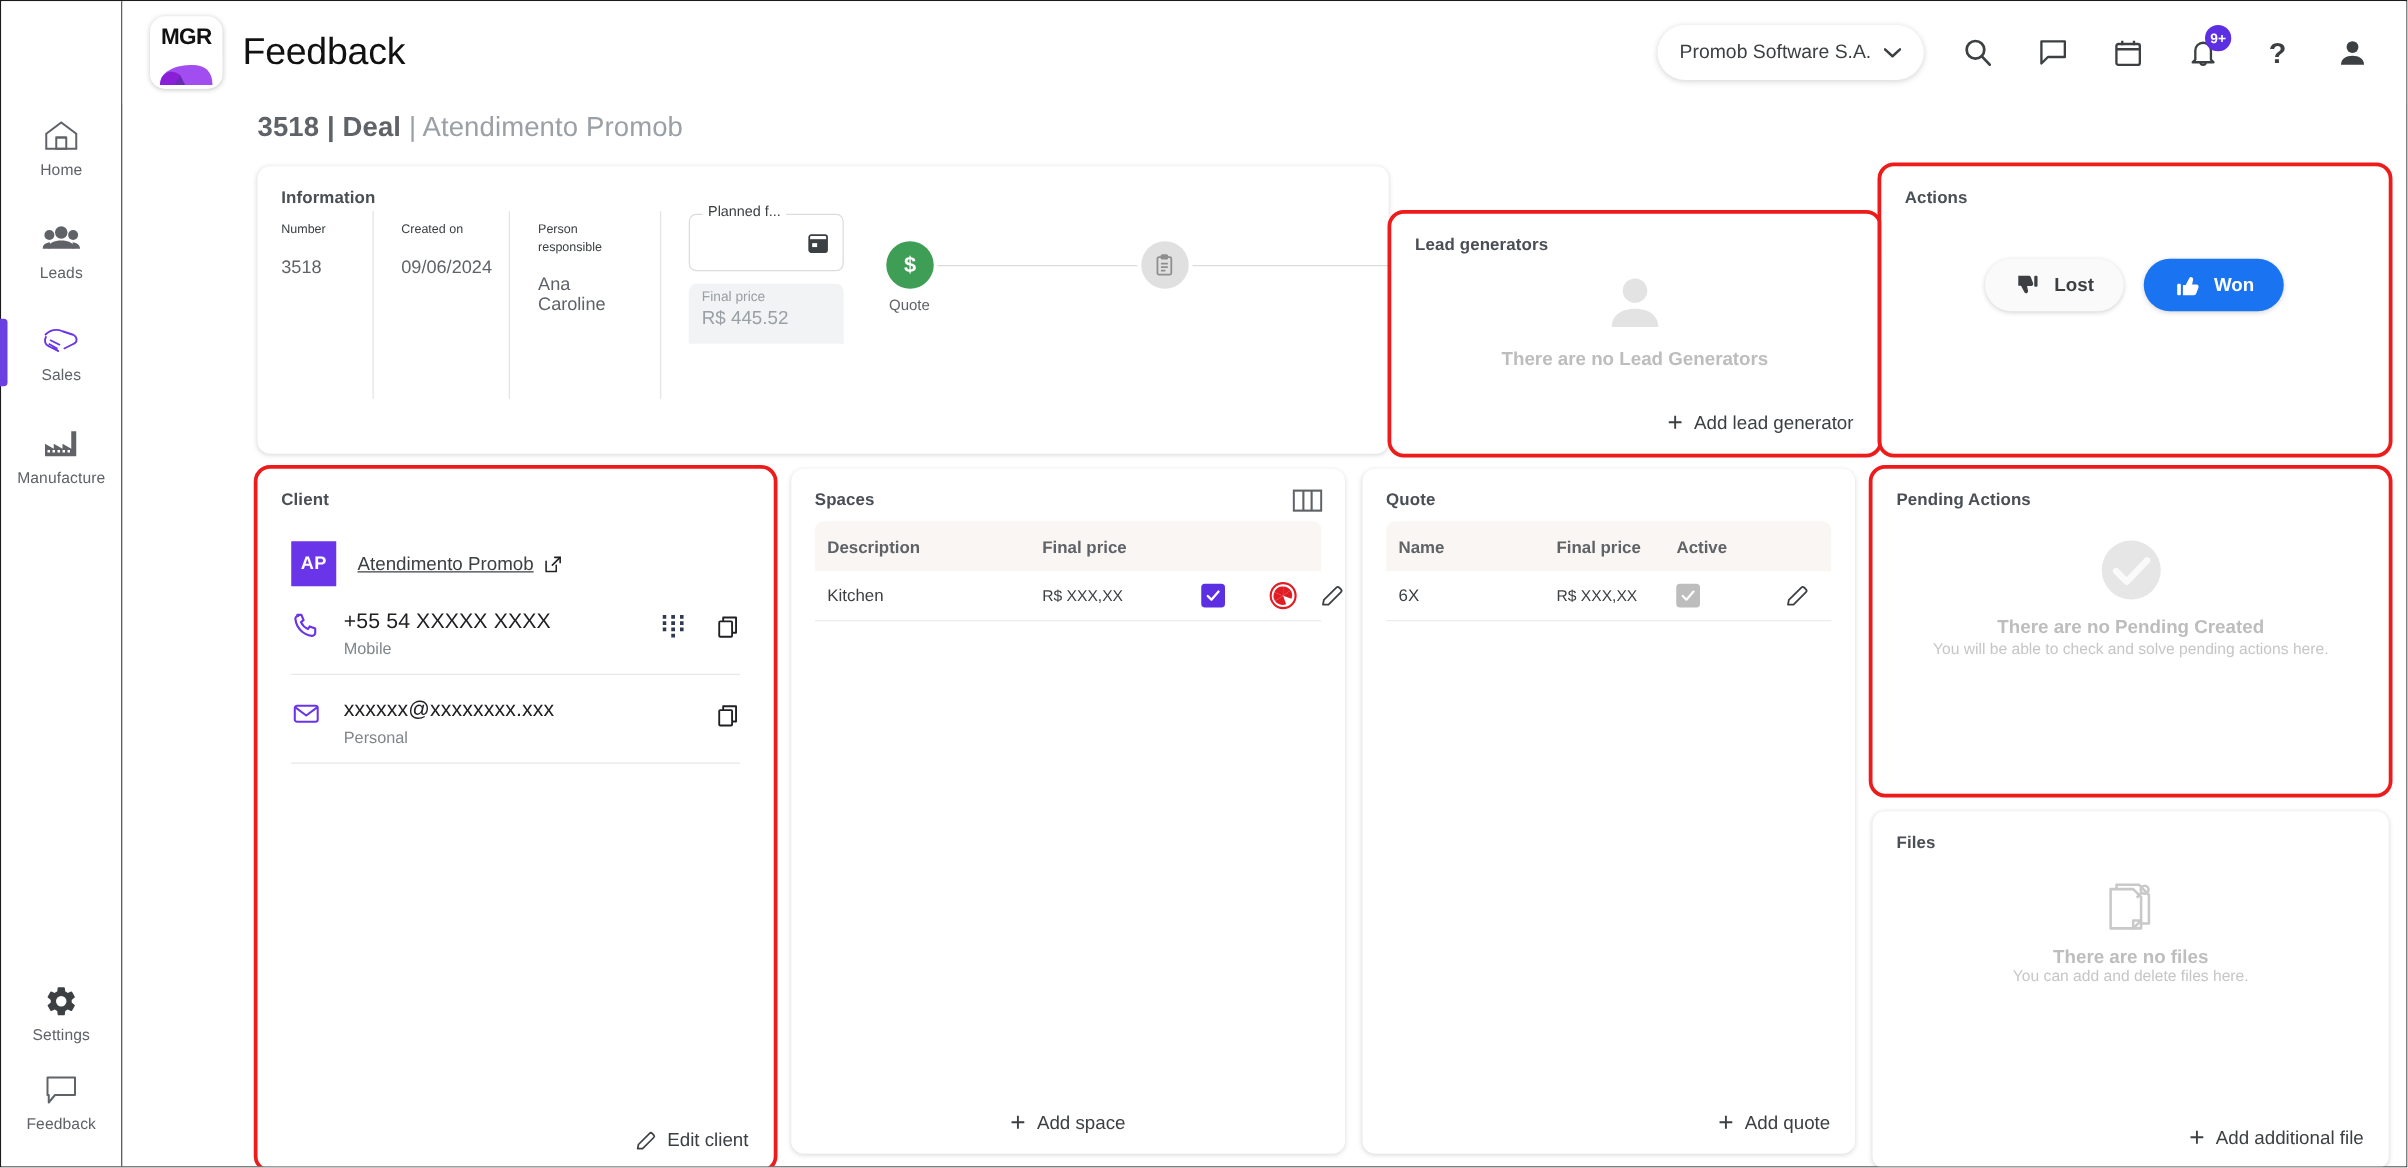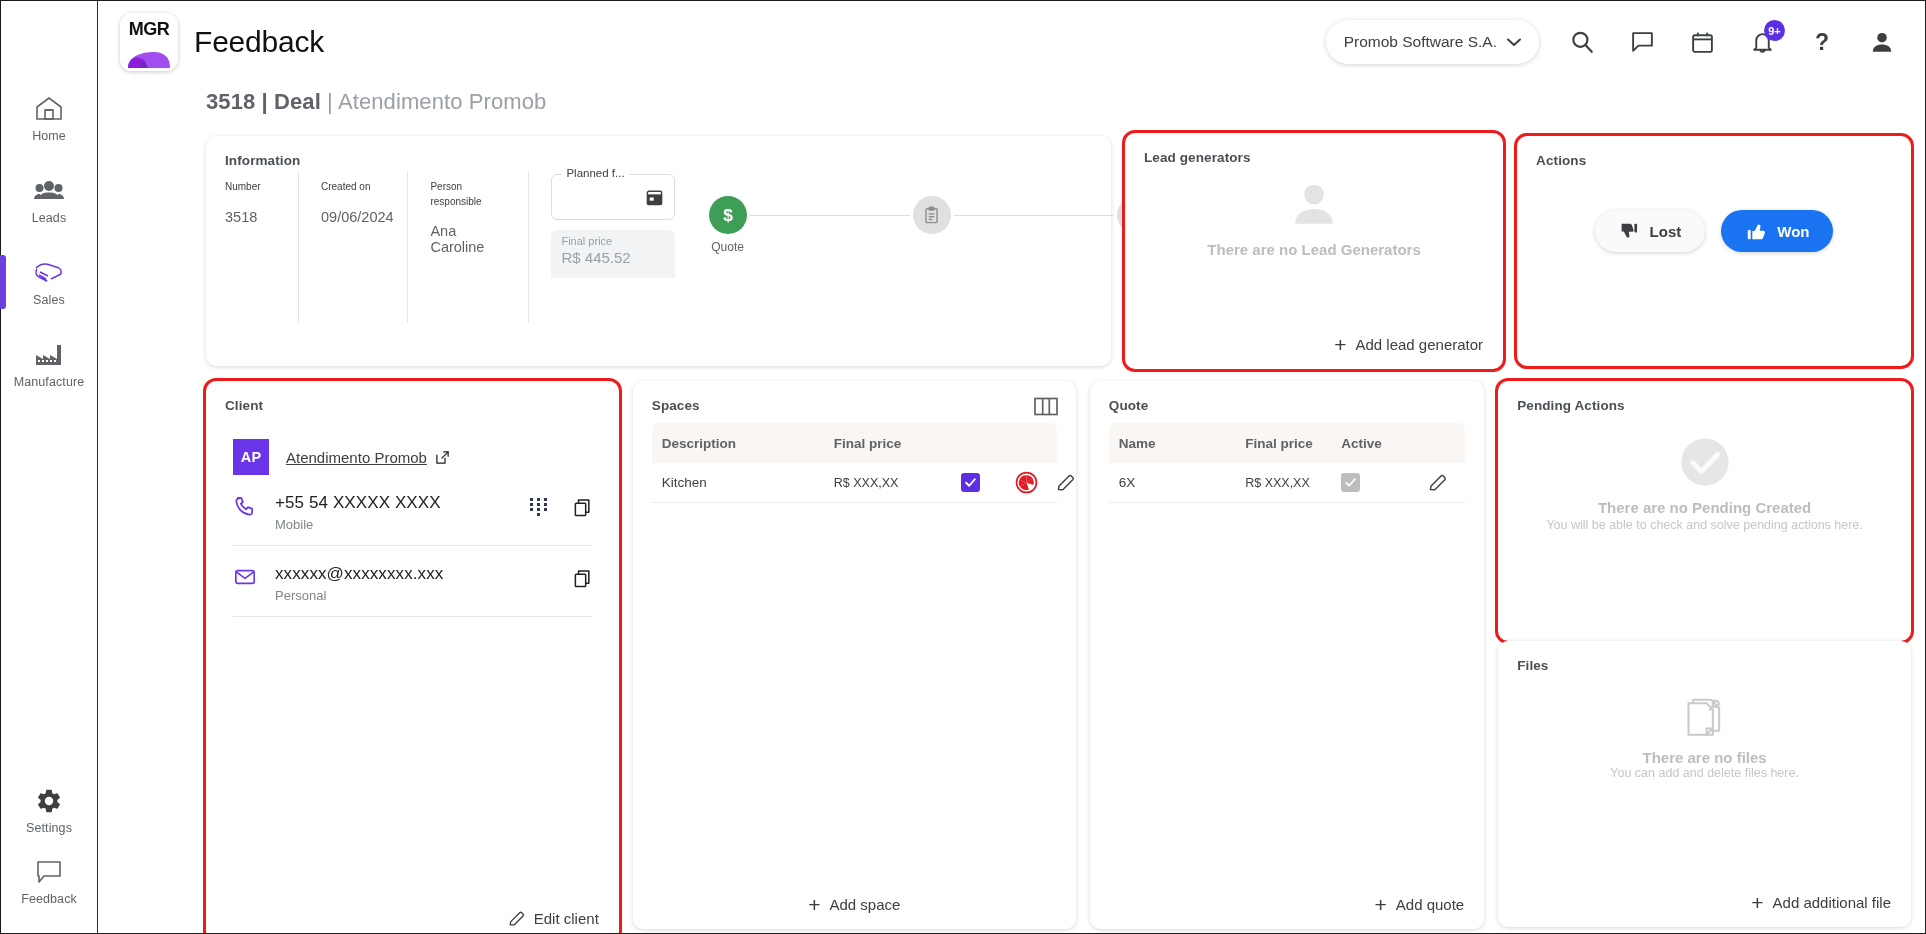--- a/index.html
+++ b/index.html
@@ -146,21 +146,21 @@
     font-size: 13.5px;
     font-weight: 700;
     color: #4a4f55;
     padding: 17px 0 0 19px;
     letter-spacing: .1px;
   }
 
   .hl { outline: 3px solid #ee1b1b; outline-offset: 0px; }
 
   
-  .row1 { display: flex; gap: 14px; align-items: center; }
+  .row1 { display: flex; gap: 2px; align-items: flex-end; }
   .info-card { width: 905px; height: 230px; }
   .info-body { display: flex; padding: 4px 0 0 19px; }
   .info-col {
     padding: 8px 22px 18px 0;
     min-width: 74px;
     border-right: 1px solid #e4e4e4;
     height: 150px;
   }
   .info-col + .info-col { padding-left: 22px; }
   .info-col.no-border { border-right: none; }
@@ -198,21 +198,21 @@
   .step { display: flex; flex-direction: column; align-items: center; width: 44px; }
   .step .bub {
     width: 38px; height: 38px; border-radius: 50%;
     display: flex; align-items: center; justify-content: center;
     background: #e0e0e0; color: #8e8e8e;
   }
   .step.done .bub { background: #3f9e56; color: #fff; }
   .step .slbl { font-size: 12px; color: #5f6368; margin-top: 6px; }
   .step-line { height: 1px; background: #dcdcdc; width: 160px; margin-top: 19px; }
 
-  .lead-card { width: 430px; height: 236px; }
+  .lead-card { width: 430px; height: 192px; }
   .actions-card { width: 448px; height: 230px; }
 
   .empty-wrap {
     display: flex; flex-direction: column; align-items: center;
     justify-content: center;
   }
   .empty-title { font-size: 15px; color: #bdbdbd; font-weight: 700; }
   .empty-sub { font-size: 12.5px; color: #c6c6c6; margin-top: 2px; text-align: center; }
 
   .card-foot {
@@ -234,21 +234,21 @@
     font-family: "Liberation Sans", sans-serif;
   }
   .btn-lost { background: #fafafa; color: #3c4043; box-shadow: 0 1px 4px rgba(0,0,0,.18); }
   .btn-won { background: #1a73f0; color: #ffffff; box-shadow: 0 1px 4px rgba(0,0,0,.18); }
 
   
   .row2 { display: flex; gap: 14px; align-items: flex-start; margin-top: 12px; }
   .client-card { width: 448px; height: 560px; }
   .spaces-card { width: 443px; height: 548px; }
   .quote-card  { width: 428px; height: 548px; }
-  .rightcol { display: flex; flex-direction: column; width: 448px; }
+  .rightcol { display: flex; flex-direction: column; gap: 14px; width: 448px; }
   .pending-card { height: 260px; }
   .files-card { height: 286px; }
 
   
   .client-head { display: flex; align-items: center; gap: 17px; padding: 26px 0 0 27px; }
   .avatar-sq {
     width: 36px; height: 36px; background: #6a35e8; color: #fff;
     display: flex; align-items: center; justify-content: center;
     font-size: 14.5px; font-weight: 700; letter-spacing: .3px;
   }

